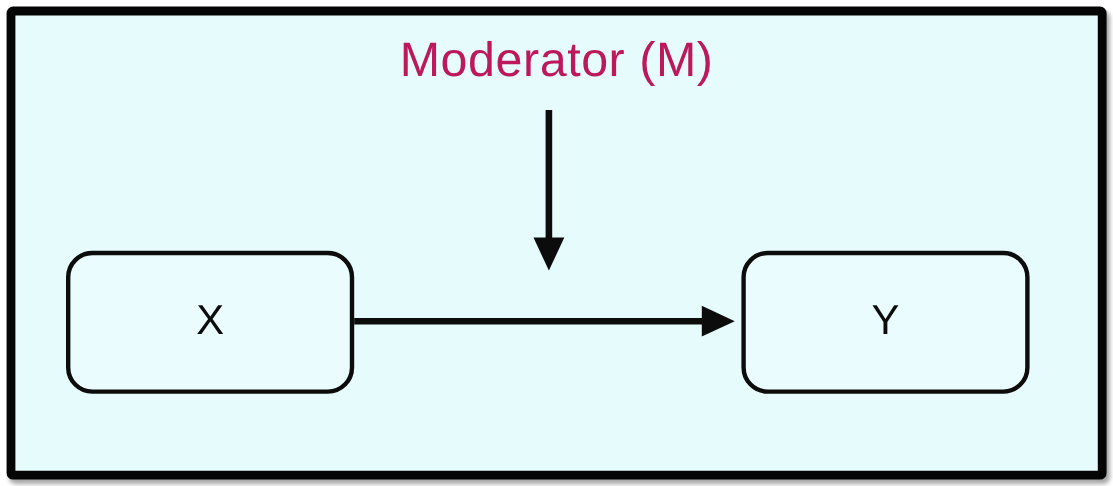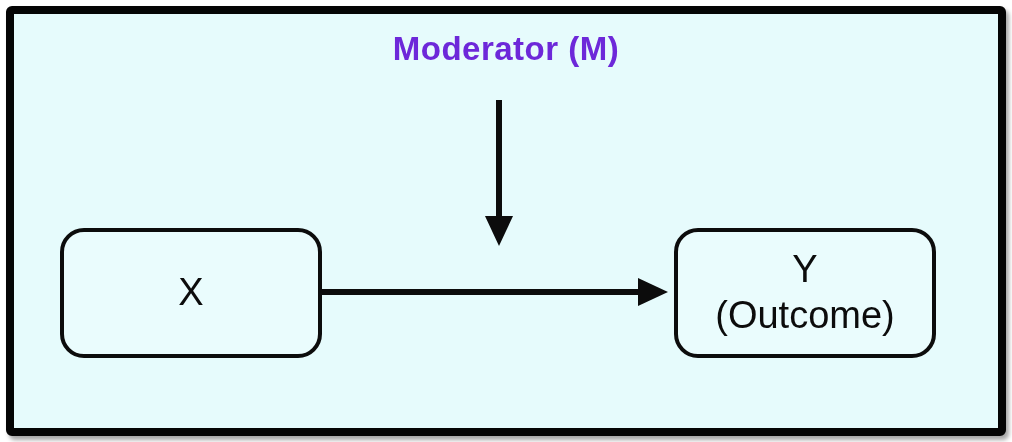--- a/index.html
+++ b/index.html
@@ -26,24 +26,24 @@
     border-radius: 6px;
     background: #e6fbfc;
     box-shadow: 3px 4px 4px rgba(0,0,0,0.35);
   }
   .diagram-title {
     position: absolute;
     left: 0;
     right: 0;
     top: 30px;
     text-align: center;
-    font-size: 33px;
-    font-weight: 700;
+    font-size: 44px;
+    font-weight: 400;
     letter-spacing: 0.5px;
-    color: #6d28d9;
+    color: #be185d;
   }
   .node {
     position: absolute;
     top: 228px;
     width: 262px;
     height: 130px;
     box-sizing: border-box;
     border: 4px solid #0c0c0c;
     border-radius: 24px;
     background: #eafcfd;
@@ -90,16 +90,15 @@
       <polygon points="668,292 638,278 638,306" fill="#0c0c0c"></polygon>
     </g>
   </svg>
 
   <div class="node node-x">
     <span>X</span>
   </div>
 
   <div class="node node-y">
     <span>Y</span>
-    <span>(Outcome)</span>
   </div>
 
 </div>
 
 </body></html>

